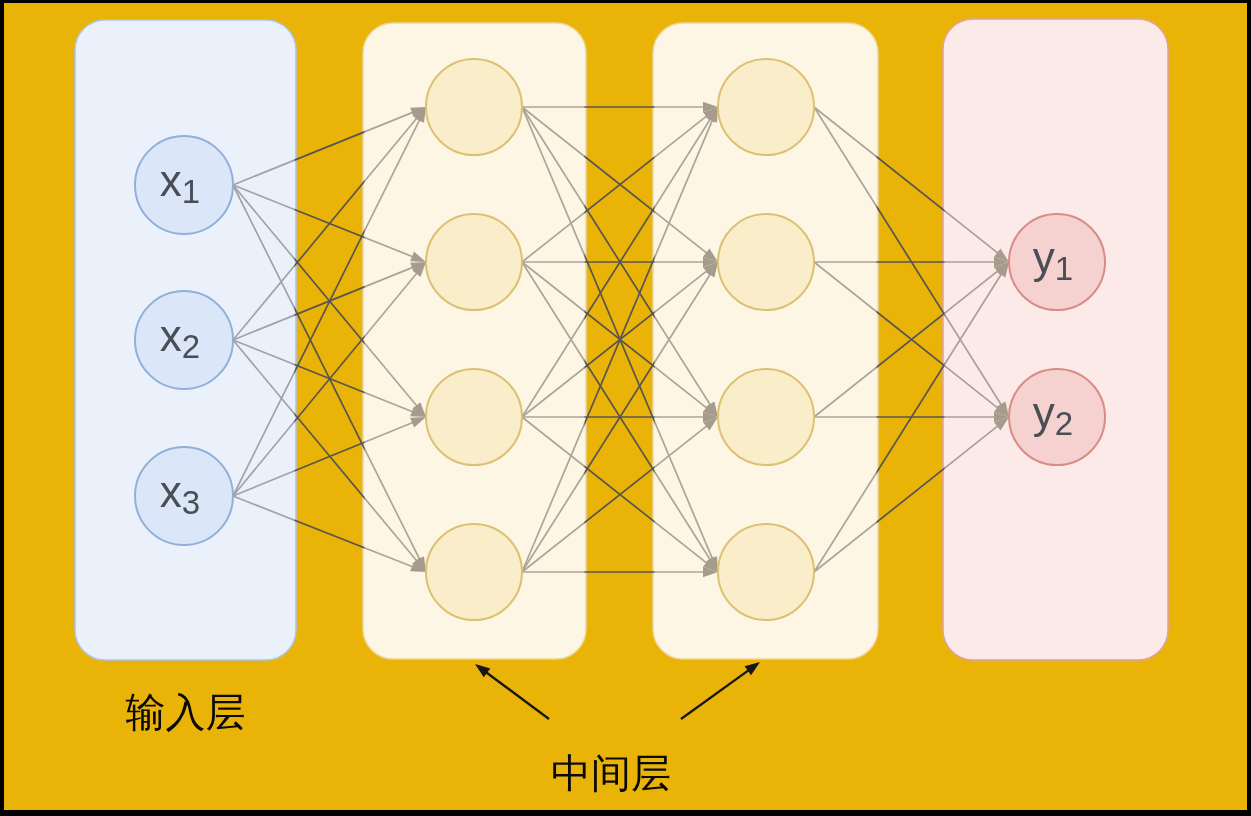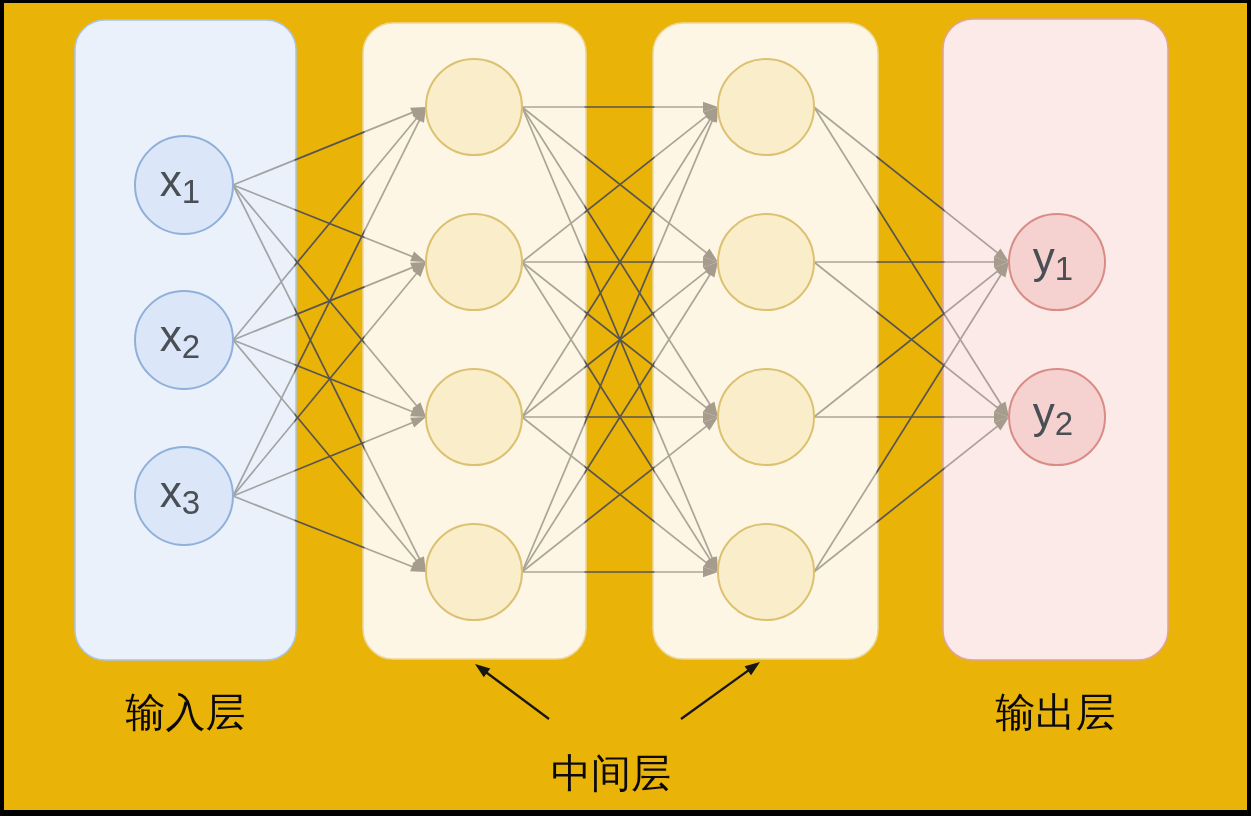--- a/index.html
+++ b/index.html
@@ -150,14 +150,13 @@
       </g>
       <g>
         <rect x="0" y="0" width="1251" height="3" fill="#000000"></rect>
         <rect x="0" y="810" width="1251" height="6" fill="#000000"></rect>
         <rect x="0" y="0" width="4" height="816" fill="#000000"></rect>
         <rect x="1247" y="0" width="4" height="816" fill="#000000"></rect>
       </g>
     </svg>
   <div class="caption" id="cap-middle">中间层</div>
   <div class="caption" id="cap-input">输入层</div>
-  <div class="caption" id="cap-output">输出层</div>
 </div>
 
 </body></html>

